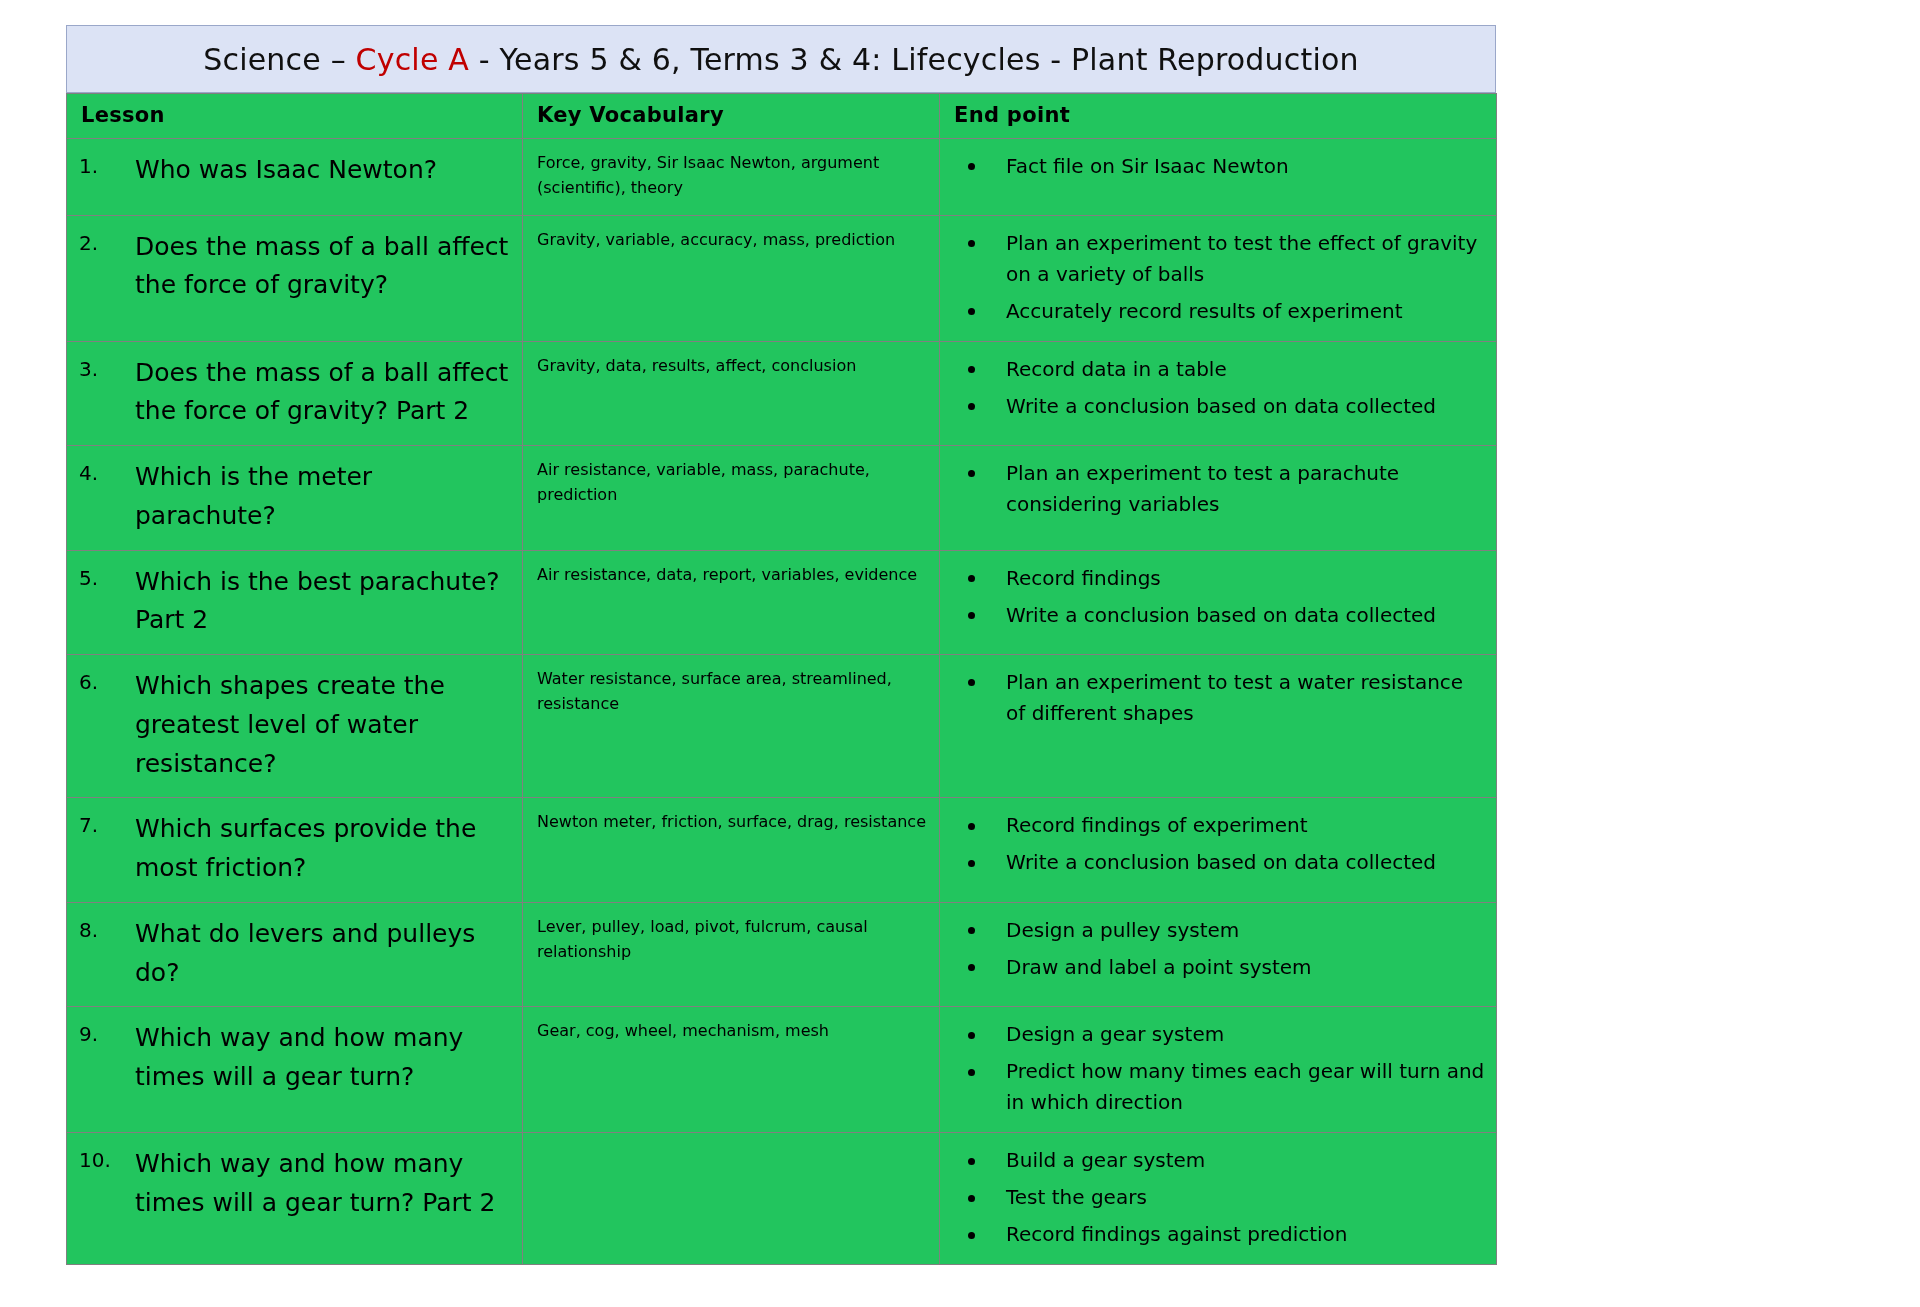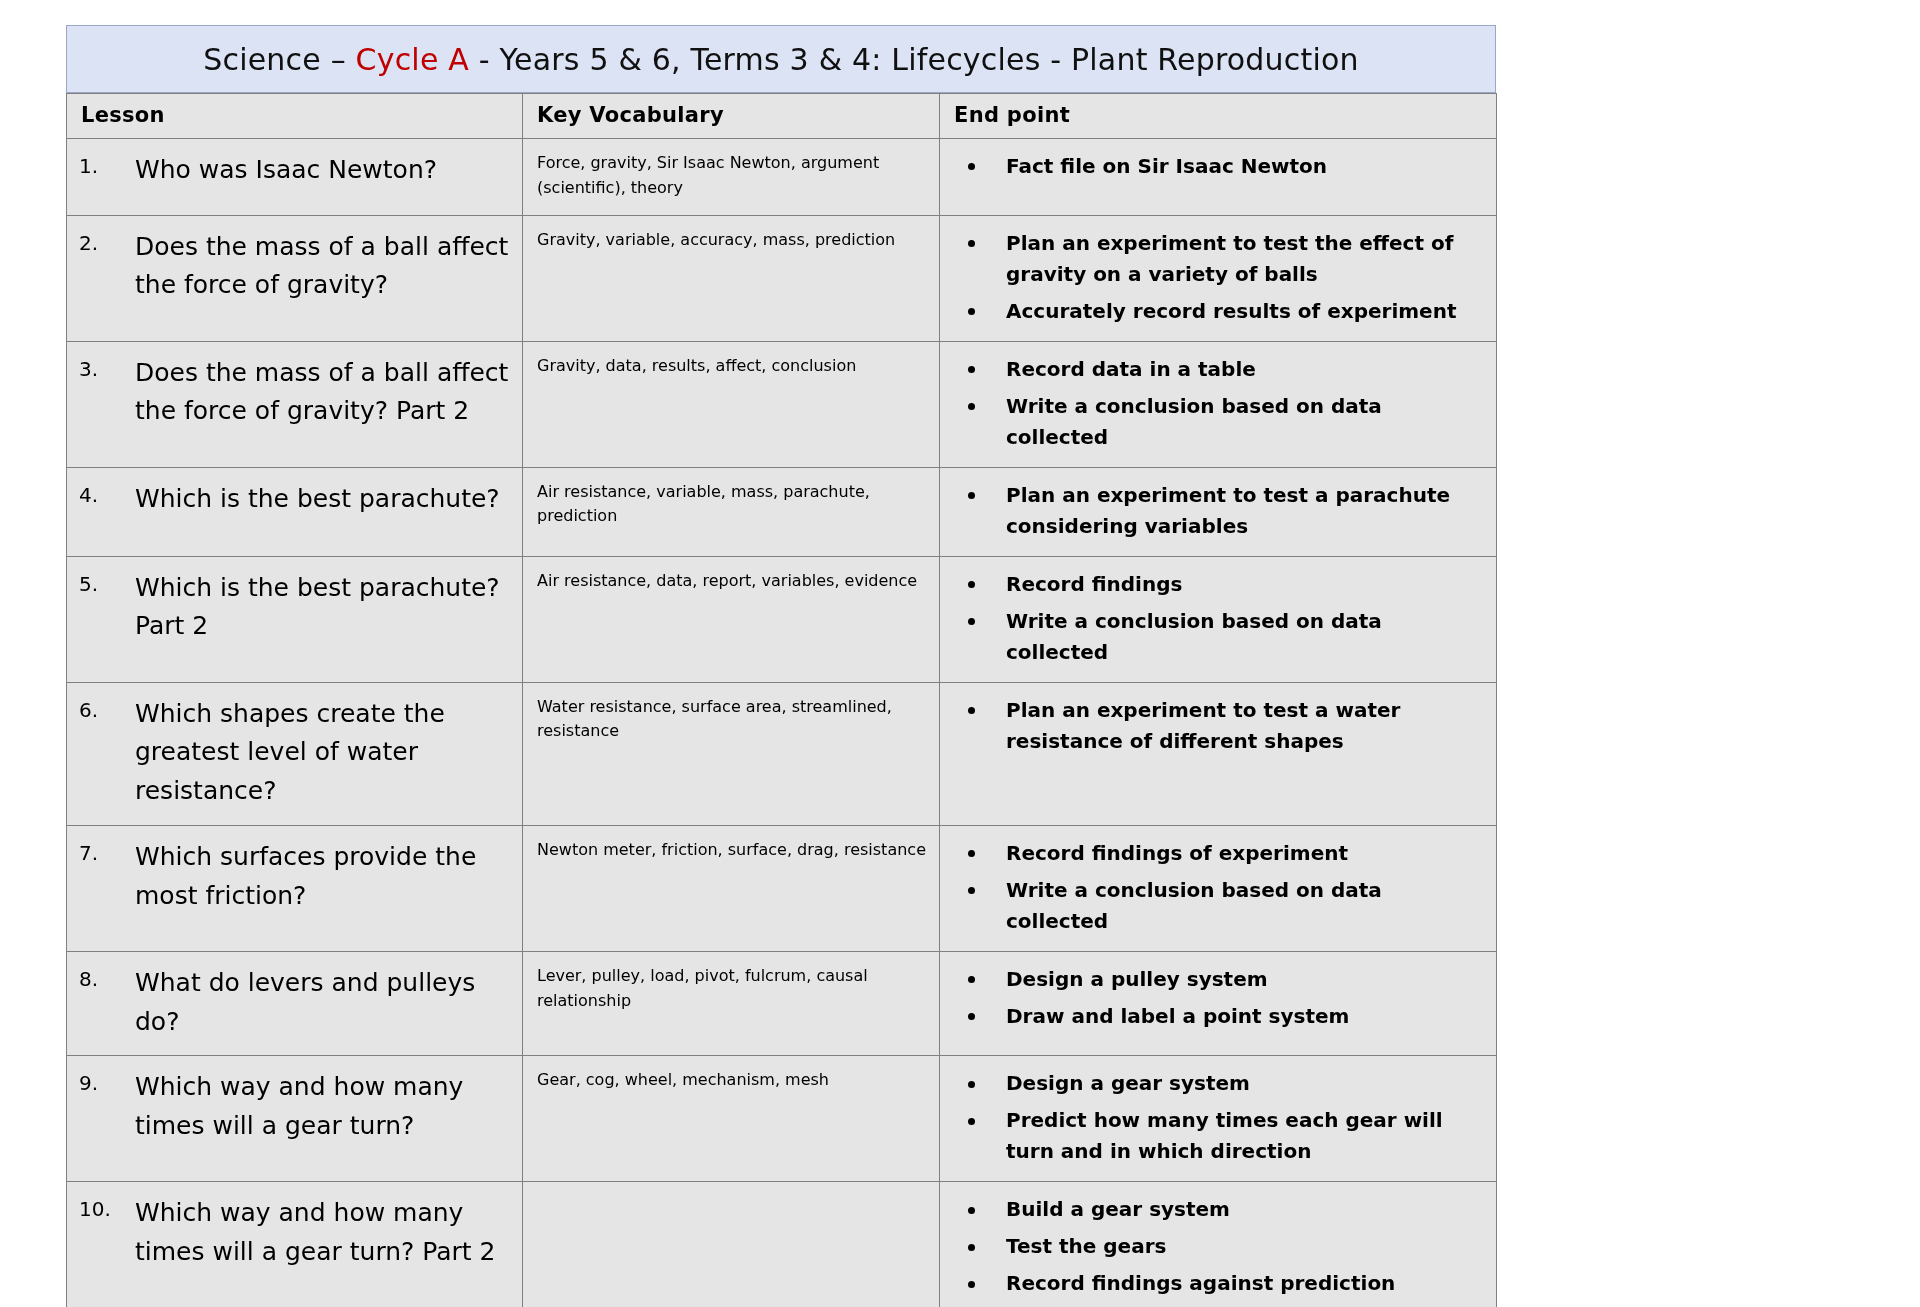--- a/index.html
+++ b/index.html
@@ -54,21 +54,21 @@
     width: 1430px;
     margin-top: 0px;
   }
   table.plan col.c-lesson { width: 456px; }
   table.plan col.c-vocab  { width: 417px; }
   table.plan col.c-end    { width: 557px; }
 
   table.plan th, table.plan td {
     border: 1px solid #808080;
     vertical-align: top;
-    background: #e5e5e5;
+    background: #22c55e;
     padding: 0;
   }
   thead th {
     height: 44px;
     text-align: left;
   }
   .hdr {
     font-size: 21px;
     font-weight: 700;
     padding: 9px 0 0 14px;
@@ -100,21 +100,20 @@
   }
   .end-cell {
     padding: 12px 10px 14px 8px;
     min-height: 58px;
     box-sizing: border-box;
   }
   ul.bullets {
     list-style: none;
     margin: 0;
     padding: 0;
-    font-weight: bold;
   }
   ul.bullets li {
     position: relative;
     padding-left: 58px;
     font-size: 20px;
     line-height: 1.55;
     margin-bottom: 6px;
   }
   ul.bullets li:last-child { margin-bottom: 0; }
   ul.bullets li .bullet-dot {
@@ -212,21 +211,21 @@
                   <li><span class="bullet-dot"></span><span>Record data in a table</span></li>
                   <li><span class="bullet-dot"></span><span>Write a conclusion based on data collected</span></li>
                 </ul>
               </div>
             </td>
           </tr>
           <tr>
             <td>
               <div class="lesson-cell">
                 <div class="lesson-num">4.</div>
-                <div class="lesson-text">Which is the best parachute?</div>
+                <div class="lesson-text">Which is the meter parachute?</div>
               </div>
             </td>
             <td>
               <div class="vocab-cell">Air resistance, variable, mass, parachute, prediction</div>
             </td>
             <td>
               <div class="end-cell">
                 <ul class="bullets">
                   <li><span class="bullet-dot"></span><span>Plan an experiment to test a parachute considering variables</span></li>
                 </ul>

